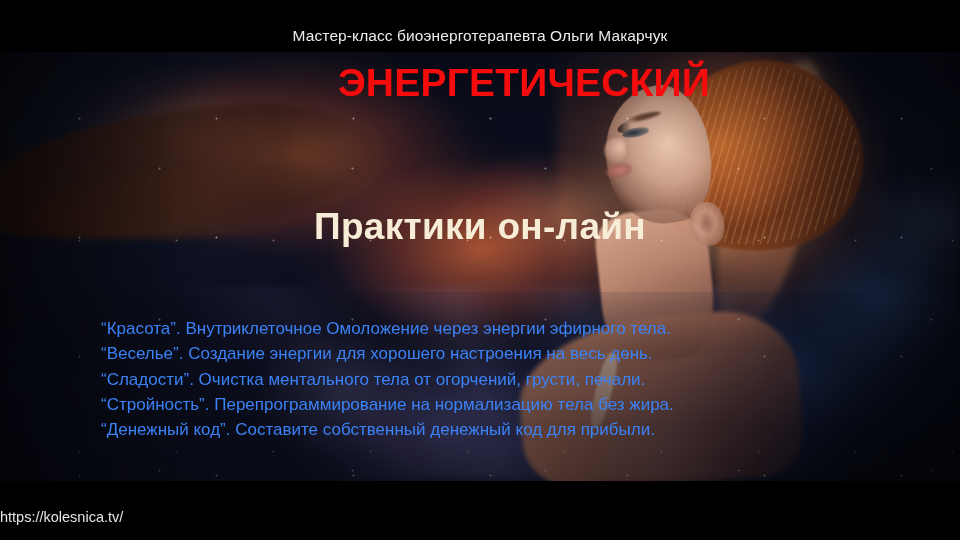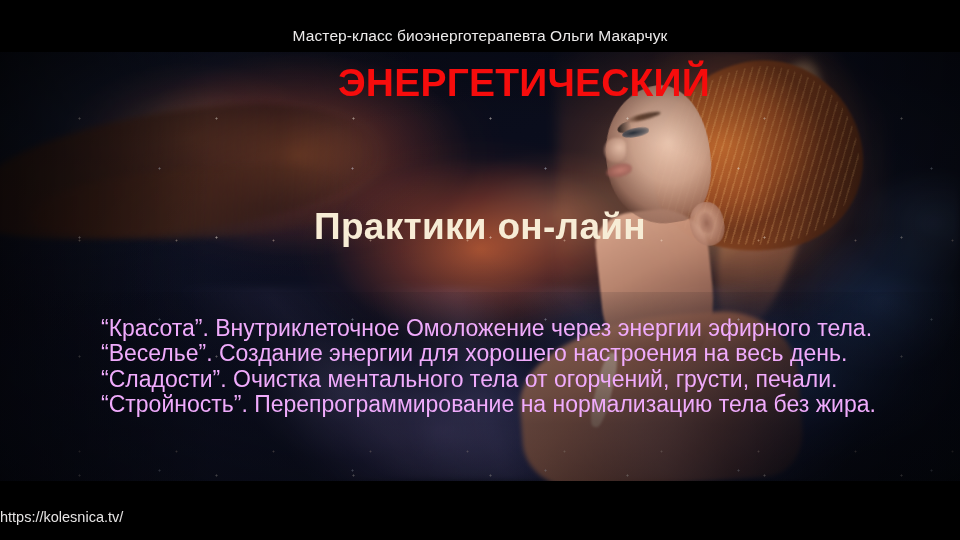--- a/index.html
+++ b/index.html
@@ -424,22 +424,22 @@
   }
 
   .bullets {
     position: absolute;
     top: 316px;
     left: 101px;
     width: 758px;
     z-index: 20;
   }
   .bullet-line {
-    color: #f0abfc;
-    font-size: 23px;
+    color: #3b82f6;
+    font-size: 17px;
     line-height: 25.3px;
     white-space: nowrap;
     letter-spacing: 0px;
   }
 </style>
 </head>
 <body>
 
 <div class="slide">
 
@@ -482,20 +482,21 @@
 
   <div class="headline headline-l1">ЭНЕРГЕТИЧЕСКИЙ</div>
 
   <div class="subhead">Практики он-лайн</div>
 
   <div class="bullets">
     <div class="bullet-line">“Красота”. Внутриклеточное Омоложение через энергии эфирного тела.</div>
     <div class="bullet-line">“Веселье”. Создание энергии для хорошего  настроения  на  весь  день.</div>
     <div class="bullet-line">“Сладости”. Очистка  ментального  тела  от огорчений,  грусти,  печали.</div>
     <div class="bullet-line">“Стройность”. Перепрограммирование на нормализацию тела без жира.</div>
+    <div class="bullet-line">“Денежный код”.  Составите собственный  денежный код   для  прибыли.</div>
   </div>
 
   <div class="band band-top"></div>
   <div class="band-top-text">Мастер-класс биоэнерготерапевта Ольги Макарчук</div>
 
   <div class="band band-bottom"></div>
   <div class="band-bottom-text">https://kolesnica.tv/</div>
 
 </div>
 

